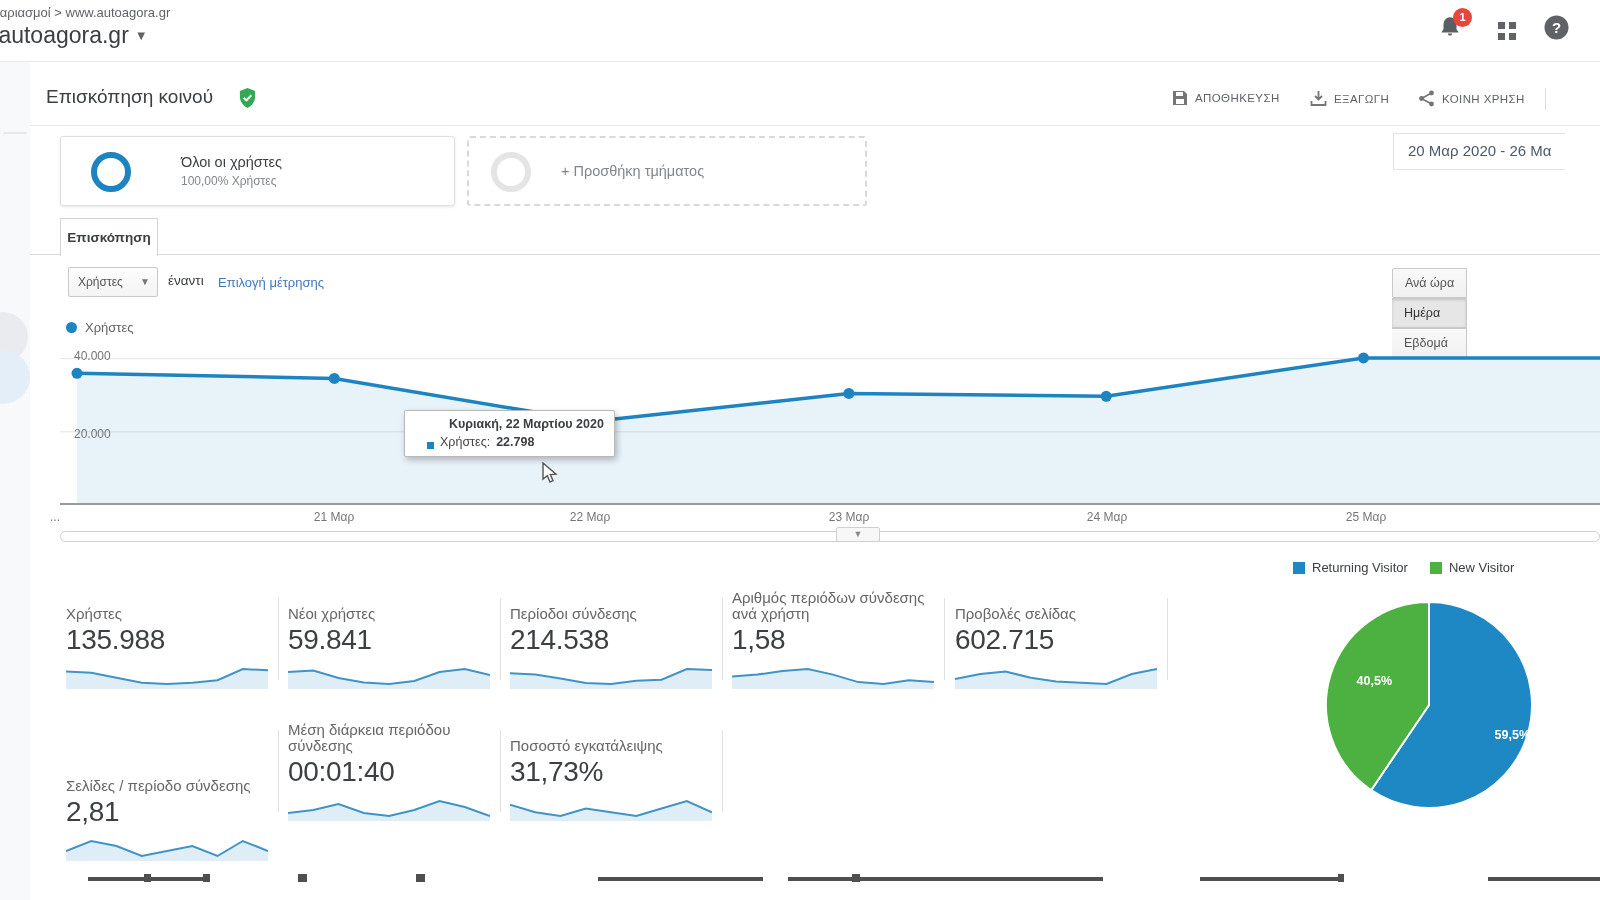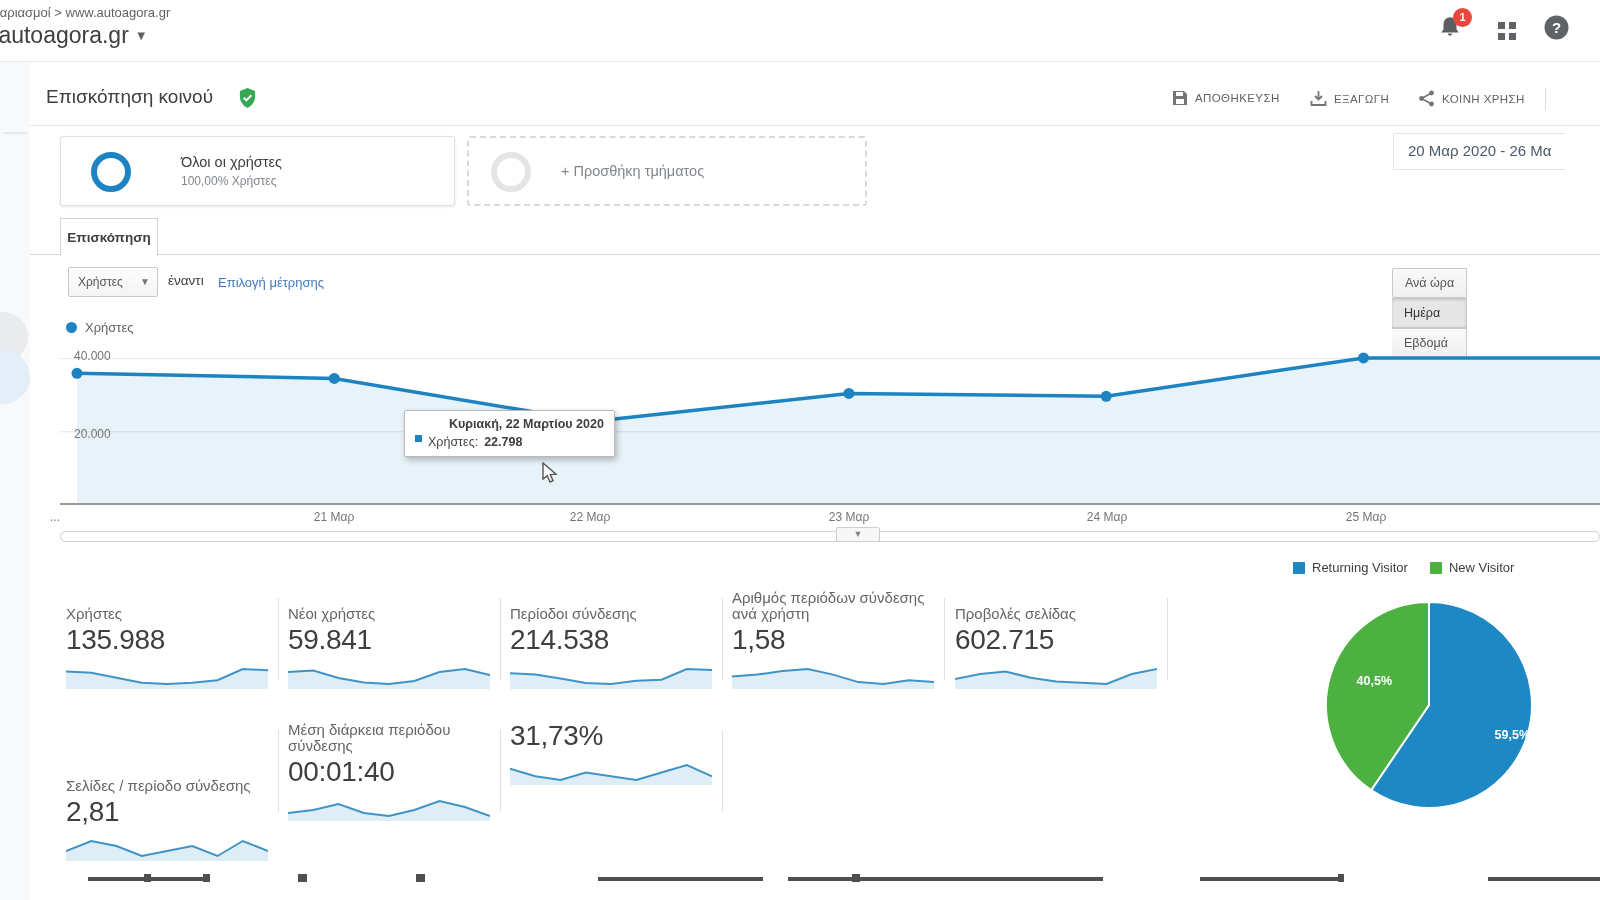--- a/index.html
+++ b/index.html
@@ -69,21 +69,21 @@
   
   #chart-legend { position:absolute; left:66px; top:320px; display:flex; align-items:center; gap:8px;
     font-size:13px; color:#616161; }
   #legend-dot { width:11px; height:11px; border-radius:50%; background:#1d83c1; }
   #main-chart { position:absolute; left:60px; top:344px; width:1540px; height:166px; }
   .ytick { position:absolute; left:74px; font-size:12px; color:#757575; z-index:4; }
   .xtick { position:absolute; top:510px; width:70px; text-align:center; font-size:12px; color:#757575; }
   #tooltip { position:absolute; left:404px; top:410px; background:#fff; border:1px solid #b9b9b9;
     border-radius:2px; box-shadow:2px 3px 6px rgba(0,0,0,.25); padding:6px 10px 7px 10px; z-index:10; }
   #tooltip .tt-title { font-size:12.5px; font-weight:bold; color:#3c4043; margin-bottom:4px; white-space:nowrap;margin-left:34px; }
-  #tooltip .tt-row { display:flex; align-items:flex-start; gap:6px; font-size:12.5px; color:#444; white-space:nowrap; }
+  #tooltip .tt-row { display:flex; align-items:flex-end; gap:6px; font-size:12.5px; color:#444; white-space:nowrap;margin-left:12px; }
   #tooltip .sq { width:7px; height:7px; background:#1d83c1; }
   #tooltip .tt-val { font-weight:bold; color:#3c4043; }
   #cursor { position:absolute; left:540px; top:462px; z-index:11; }
   #brush-strip { position:absolute; left:60px; top:531px; width:1540px; height:11px;
     border:1px solid #cfcfcf; border-radius:6px; background:#fff; }
   #brush-handle { position:absolute; left:836px; top:527px; width:44px; height:15px; background:#f7f7f7;
     border:1px solid #cfcfcf; border-radius:2px; text-align:center; line-height:12px; font-size:9px;
     color:#888; cursor:pointer; z-index:6; }
 
   
@@ -308,20 +308,21 @@
     <div class="metric-card" style="left: 288px; top: 718px;">
       <div class="mlabel">Μέση διάρκεια περιόδου σύνδεσης</div>
       <div class="mvalue">00:01:40</div>
       <svg width="202" height="30" viewBox="0 0 202 30">
         <path d="M0.0,22.0 L25.3,19.0 L50.5,13.0 L75.8,22.0 L101.0,25.0 L126.3,19.0 L151.5,10.0 L176.8,16.0 L202.0,25.0 L202,30 L0,30 Z" fill="rgba(29,131,193,0.14)"></path>
         <path d="M0.0,22.0 L25.3,19.0 L50.5,13.0 L75.8,22.0 L101.0,25.0 L126.3,19.0 L151.5,10.0 L176.8,16.0 L202.0,25.0" fill="none" stroke="#3f93c6" stroke-width="2"></path>
       </svg>
     </div>
     <div class="vdiv" style="left: 500px; top: 730px; height: 82px;"></div>
     <div class="metric-card" style="left: 510px; top: 718px;">
+      <div class="mlabel">Ποσοστό εγκατάλειψης</div>
       <div class="mvalue">31,73%</div>
       <svg width="202" height="30" viewBox="0 0 202 30">
         <path d="M0.0,13.8 L25.3,21.3 L50.5,25.0 L75.8,17.5 L101.0,21.3 L126.3,25.0 L151.5,17.5 L176.8,10.0 L202.0,21.3 L202,30 L0,30 Z" fill="rgba(29,131,193,0.14)"></path>
         <path d="M0.0,13.8 L25.3,21.3 L50.5,25.0 L75.8,17.5 L101.0,21.3 L126.3,25.0 L151.5,17.5 L176.8,10.0 L202.0,21.3" fill="none" stroke="#3f93c6" stroke-width="2"></path>
       </svg>
     </div>
     <div class="vdiv" style="left: 722px; top: 730px; height: 82px;"></div>
   </div>
 
 <div id="pie-legend">

